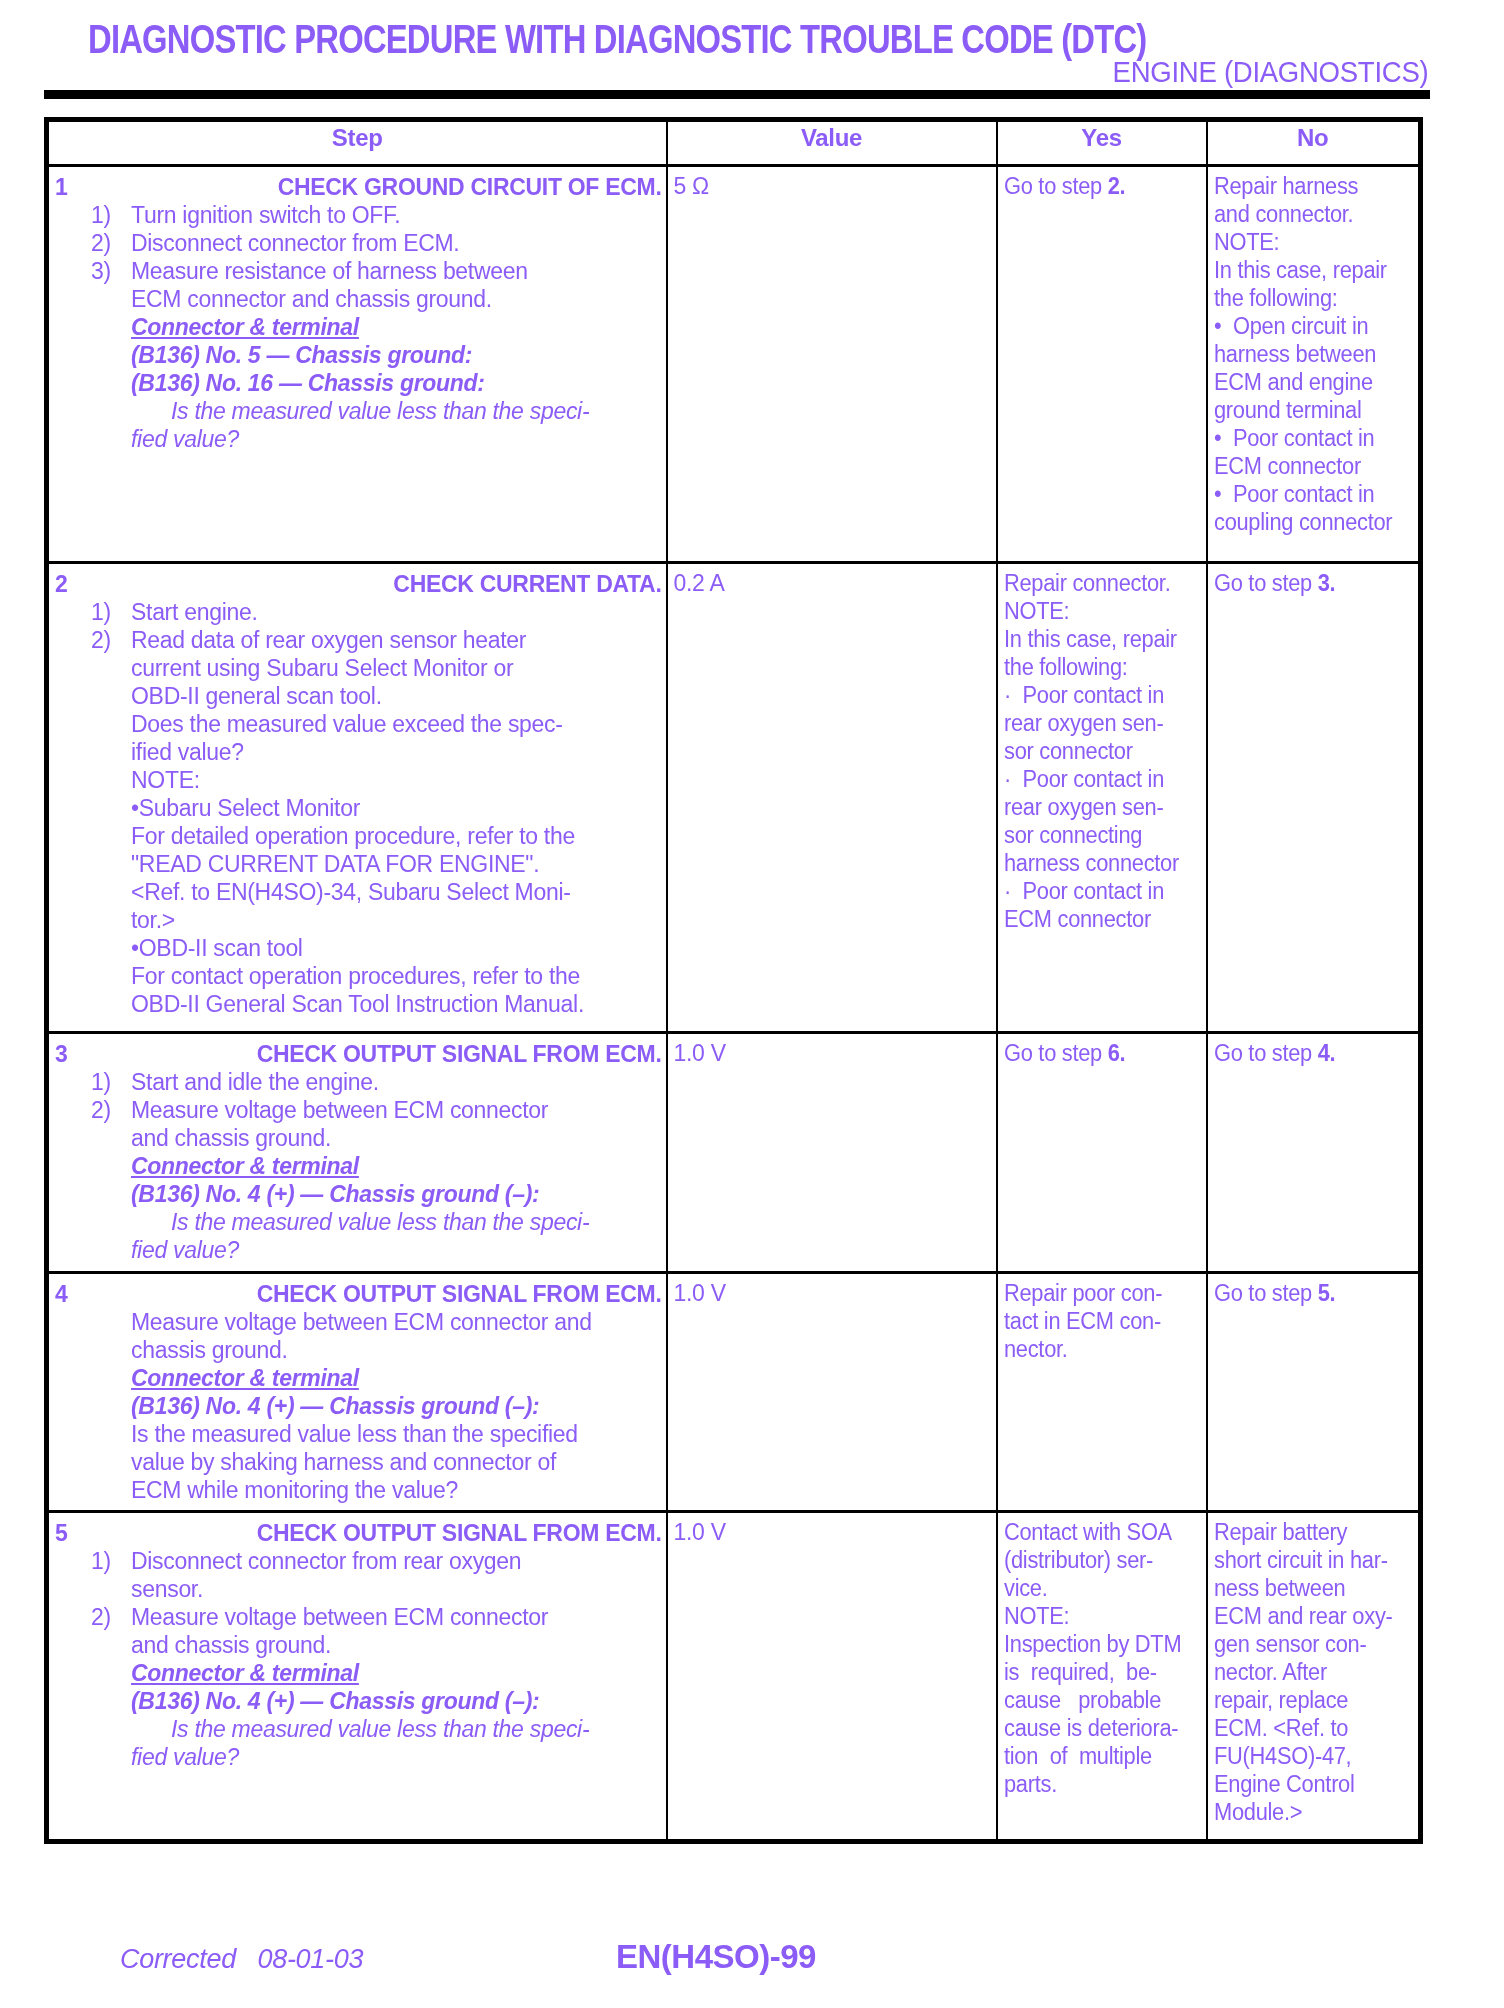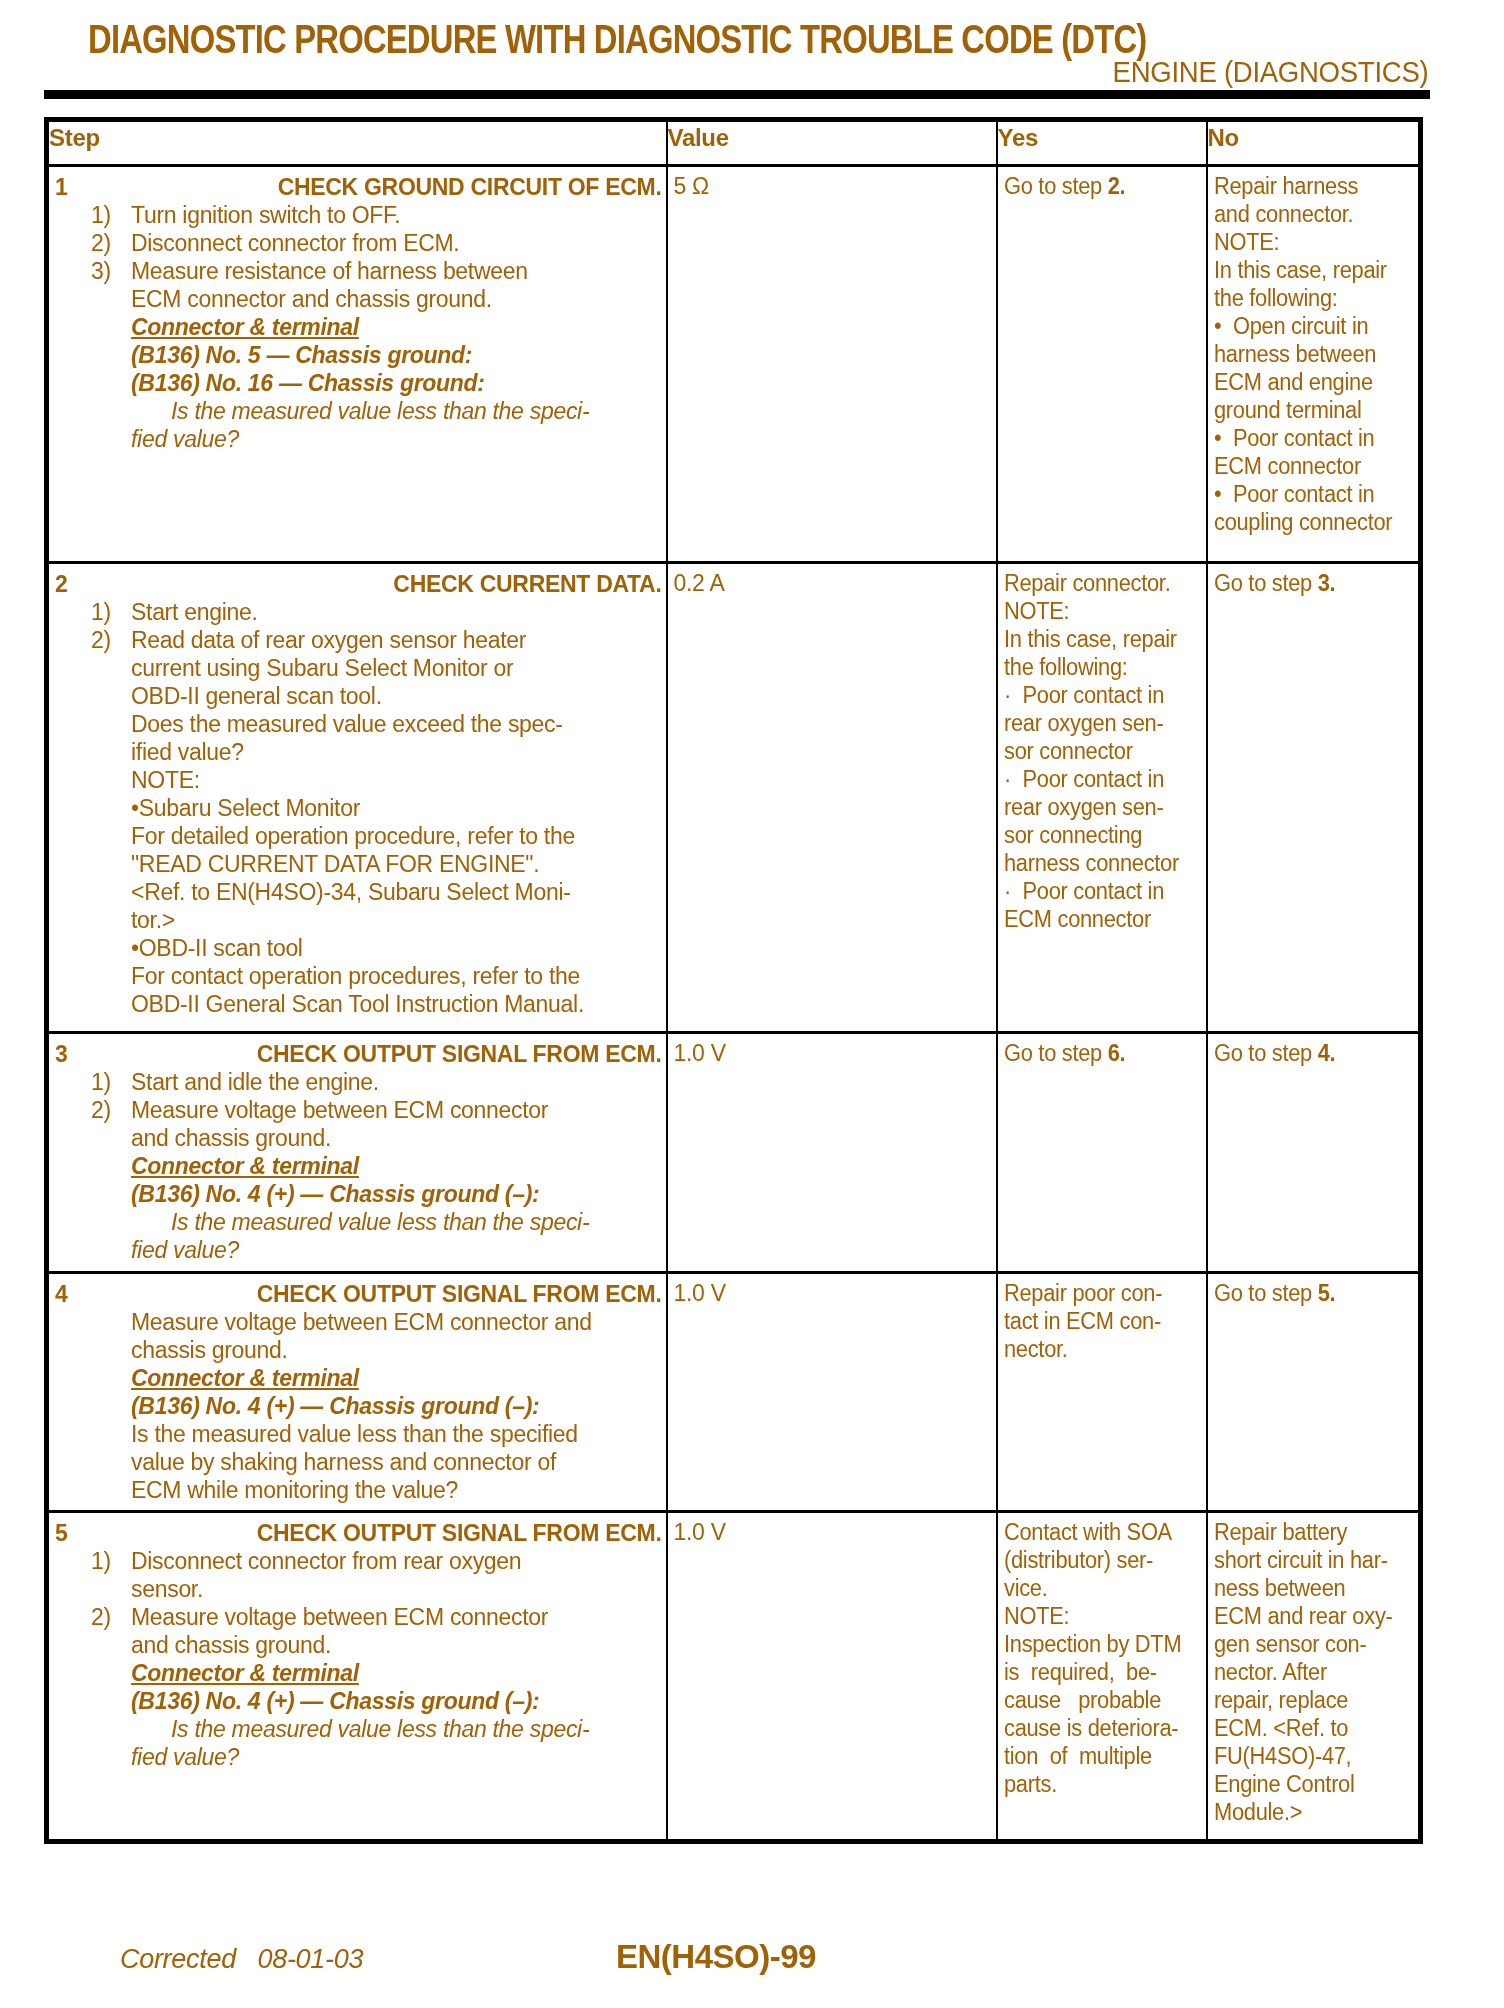--- a/index.html
+++ b/index.html
@@ -1,34 +1,34 @@
 <!DOCTYPE html>
 <html><head>
 <meta charset="utf-8">
 <style>
   html,body{margin:0;padding:0;background:#fff;}
   .page{position:relative;width:1504px;height:2008px;background:#ffffff;overflow:hidden;
-        font-family:"Liberation Sans",sans-serif;color:#a16207;}
+        font-family:"Liberation Sans",sans-serif;color:#8b5cf6;}
   
   .page-title{position:absolute;left:88px;top:16px;font-size:41px;font-weight:700;
               letter-spacing:-1px;white-space:pre;transform:scaleX(.8);transform-origin:0 0;}
   .page-subtitle{position:absolute;right:76px;top:56px;font-size:29px;letter-spacing:-.3px;
                  white-space:pre;transform:scaleX(.95);transform-origin:100% 0;}
   .header-rule{position:absolute;left:44px;top:90px;width:1386px;height:9px;background:#000;}
   
   .dtc-table{position:absolute;left:44px;top:117px;border-collapse:collapse;table-layout:fixed;
              width:1374px;font-size:23px;line-height:28px;letter-spacing:-.3px;}
   .dtc-table col.c-step{width:620px;}
   .dtc-table col.c-value{width:330px;}
   .dtc-table col.c-yes{width:210px;}
   .dtc-table col.c-no{width:214px;}
   .dtc-table{border:5px solid #000;}
   .dtc-table th,.dtc-table td{border:2px solid #000;vertical-align:top;padding:5px 6px;}
   .dtc-table th{border-bottom-width:3px;height:38px;font-size:24px;font-weight:700;
-                text-align:left;padding:2px 0;}
+                text-align:center;padding:2px 0;}
   .dtc-table td{border-top-width:3px;}
   .td-step{padding:0 !important;}
   .step-wrap{display:flex;align-items:stretch;}
   .step-num{flex:0 0 76px;padding:6px 0 0 6px;font-weight:700;}
   .step-content{flex:1 1 auto;padding:6px 4px 6px 0;}
   .td-value{white-space:pre;}
   .yn-inner{transform:scaleX(.95);transform-origin:0 0;}
   
   .step-content>div,.yn-inner>div{white-space:pre;margin:0;}
   .b-title{font-weight:700;margin-left:35px;text-align:right;}

